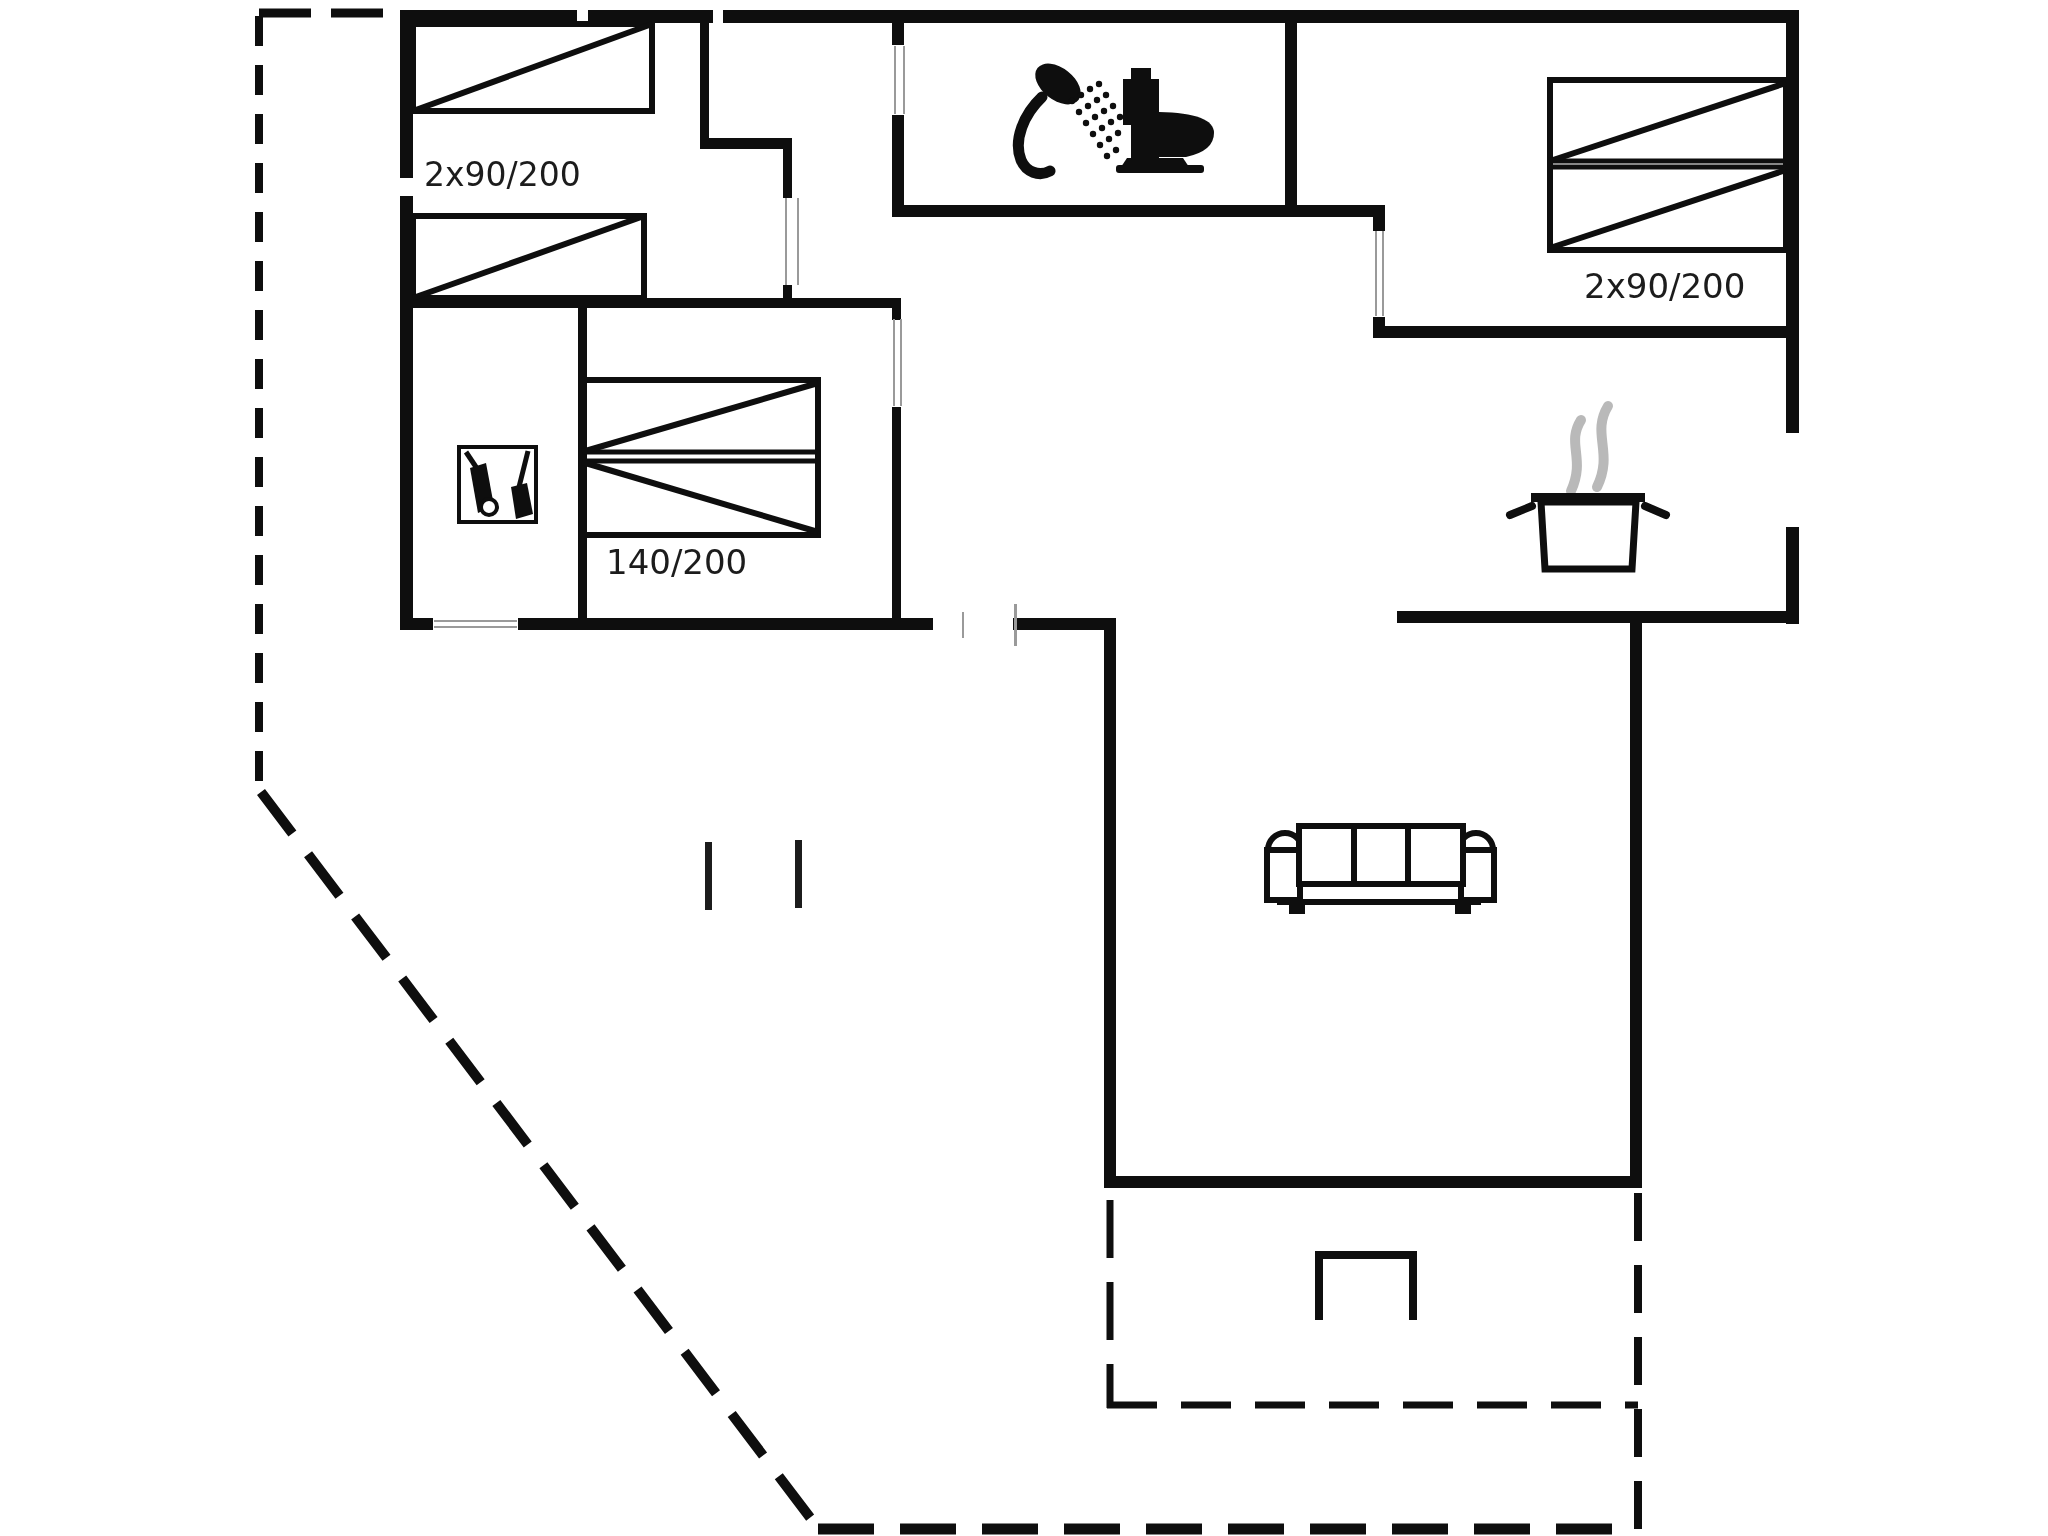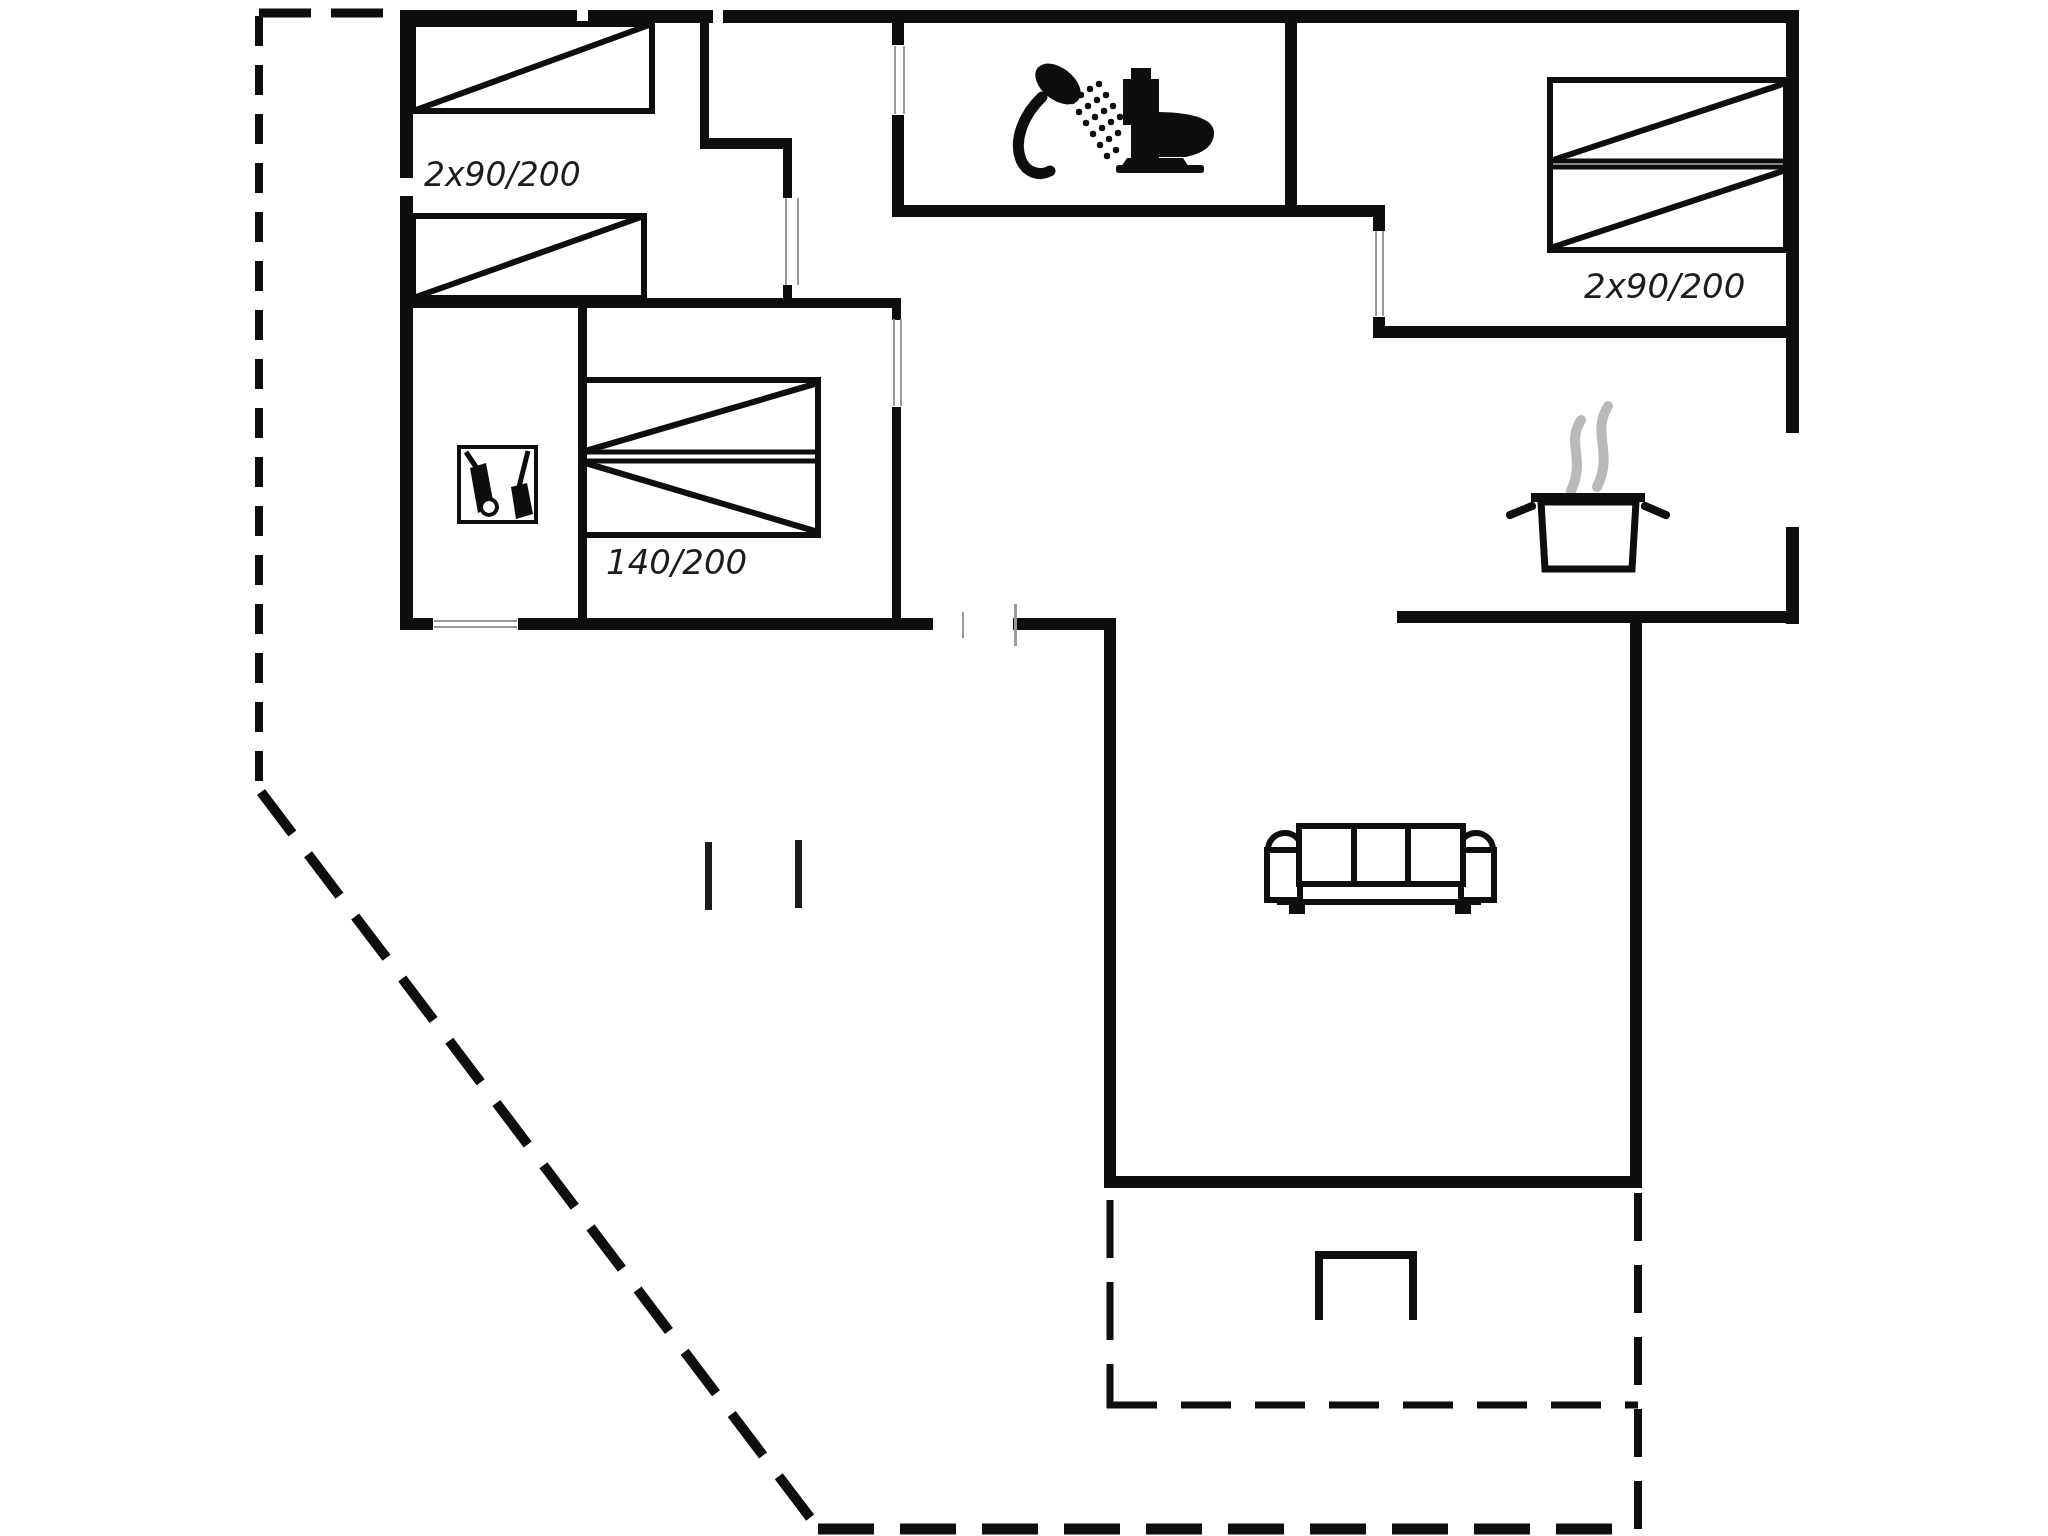--- a/index.html
+++ b/index.html
@@ -1,17 +1,17 @@
 <!DOCTYPE html>
 <html><head>
 <meta charset="utf-8">
 <style>
   html,body{margin:0;padding:0;background:#ffffff;}
   .stage{position:relative;width:2048px;height:1536px;background:#ffffff;overflow:hidden;
-         font-family:"DejaVu Sans","Liberation Sans",sans-serif;font-style:italic;}
+         font-family:"DejaVu Sans","Liberation Sans",sans-serif;}
   svg{position:absolute;left:0;top:0;}
   text{font-family:"DejaVu Sans","Liberation Sans",sans-serif;}
 </style>
 </head>
 <body>
 
 <div class="stage">
 <svg width="2048" height="1536" viewBox="0 0 2048 1536">
 
   <g stroke="#0e0e0e" fill="none">

